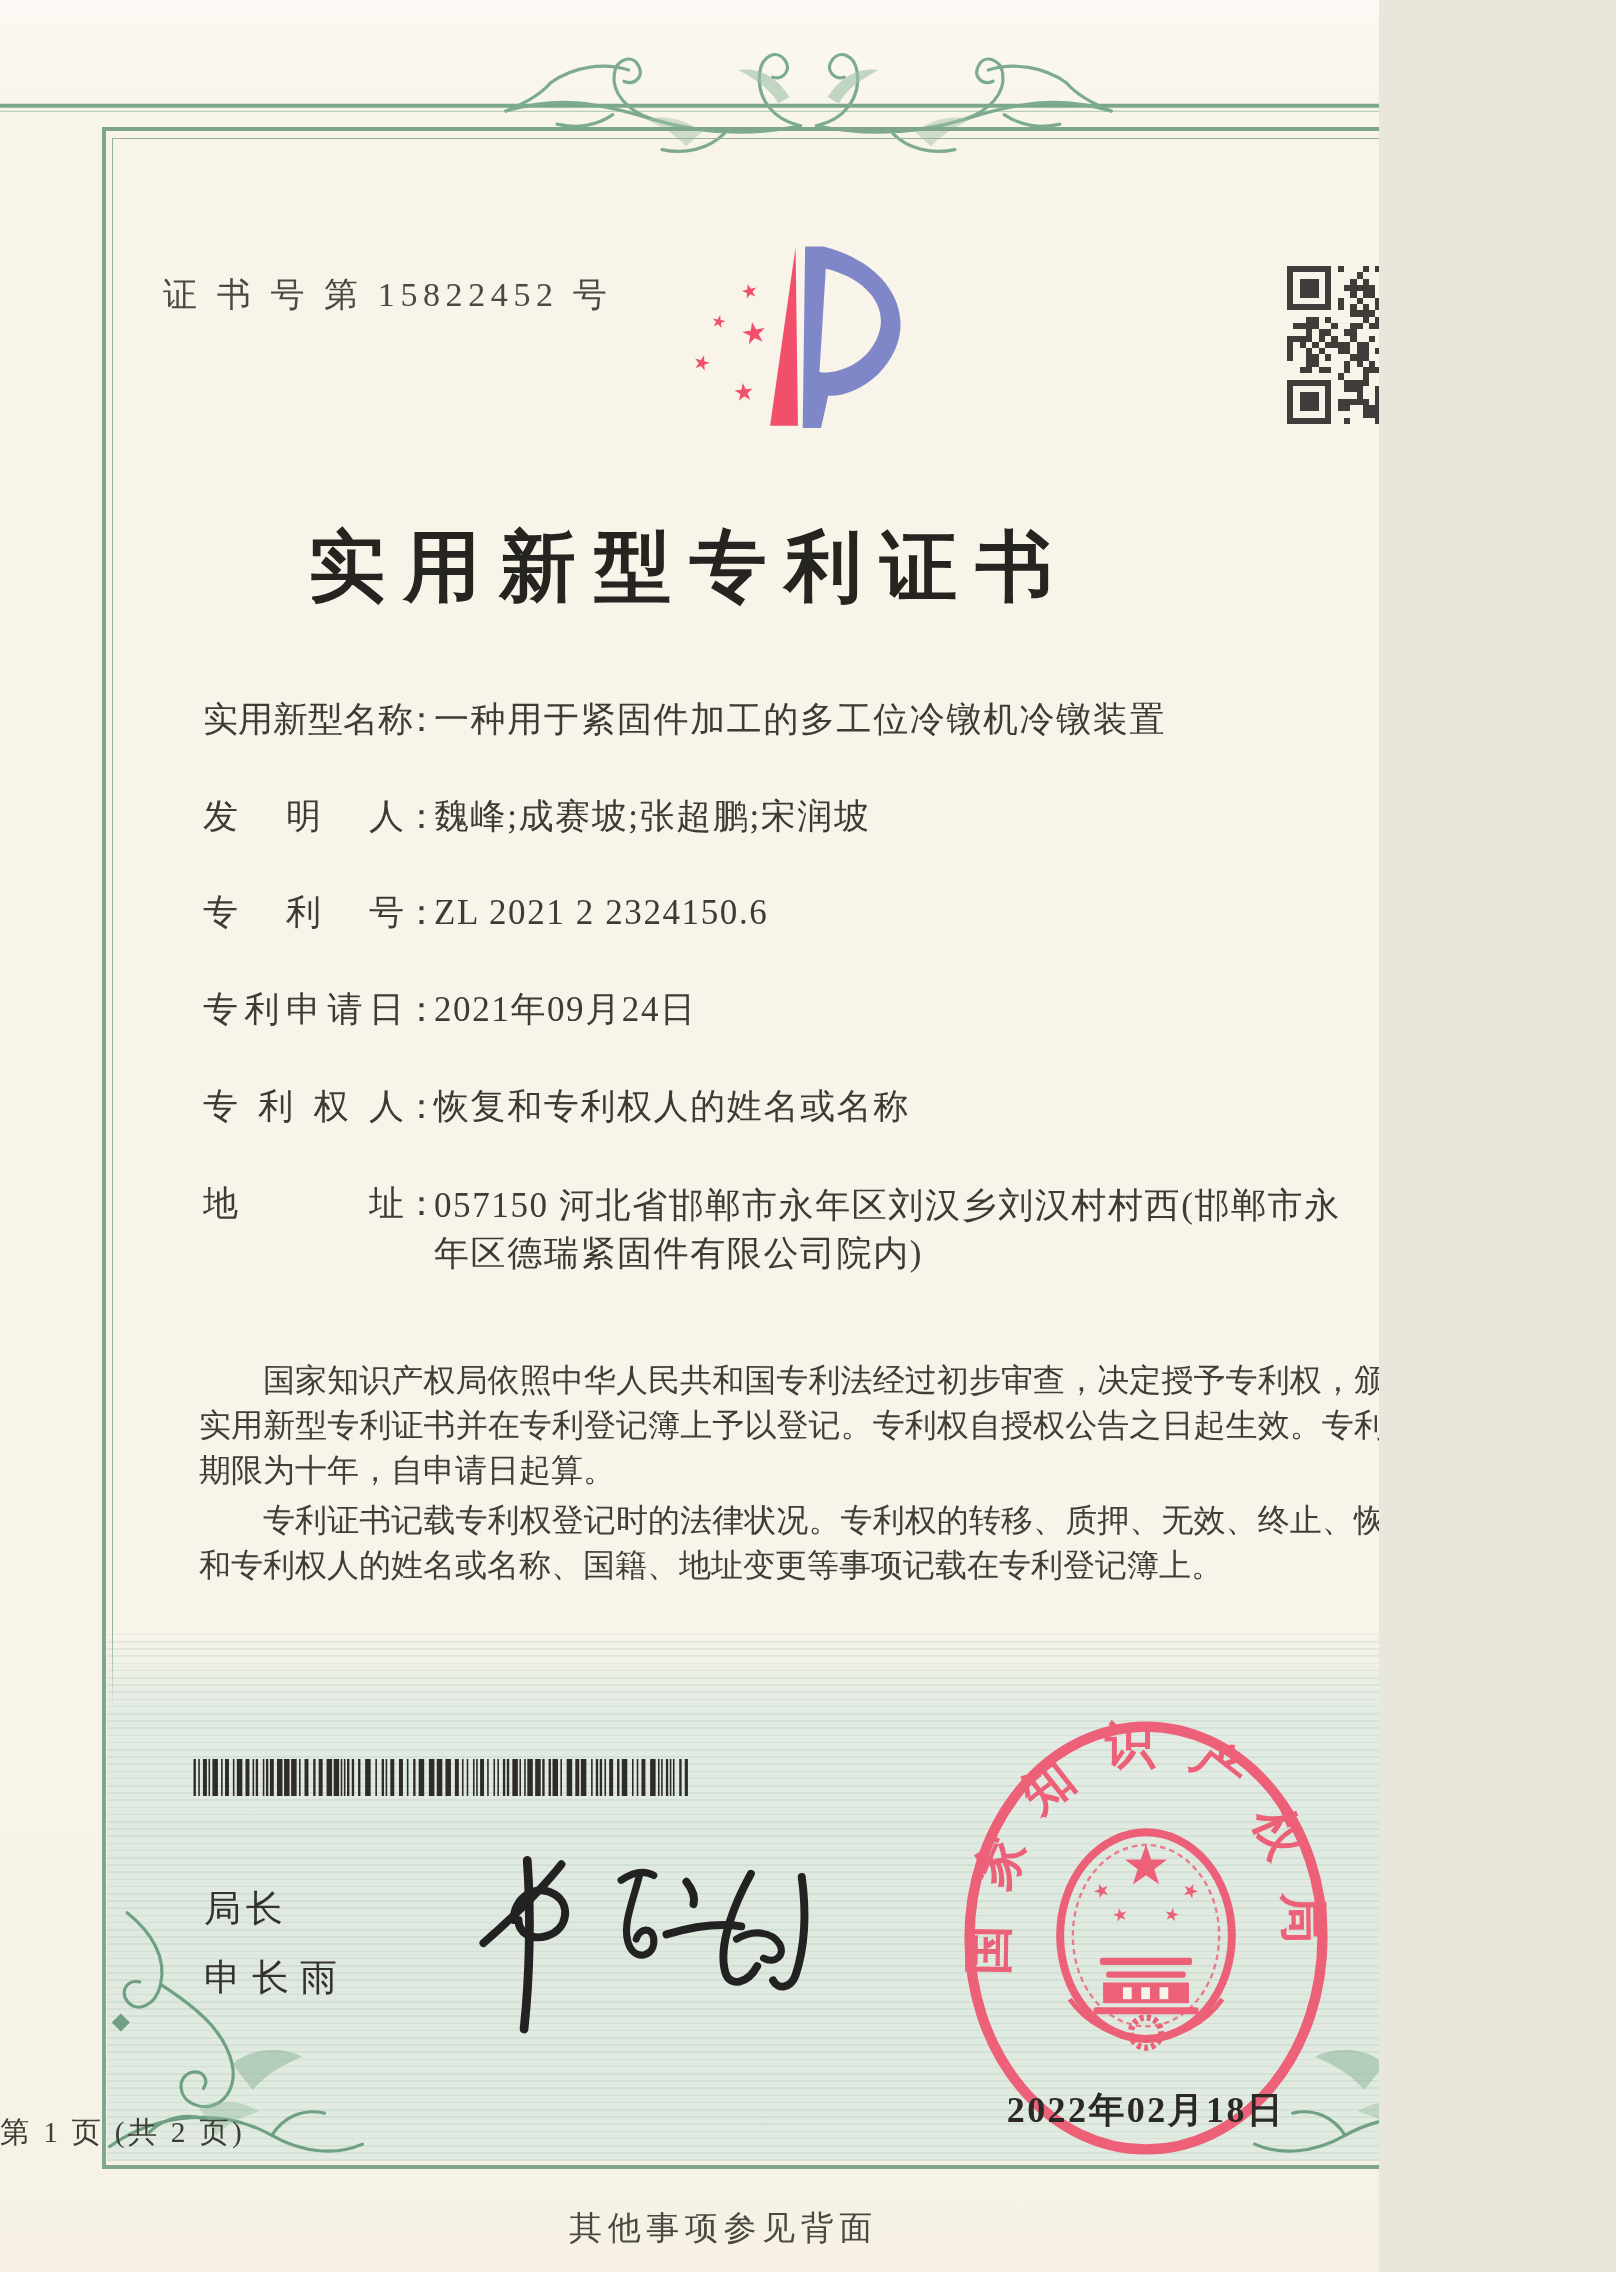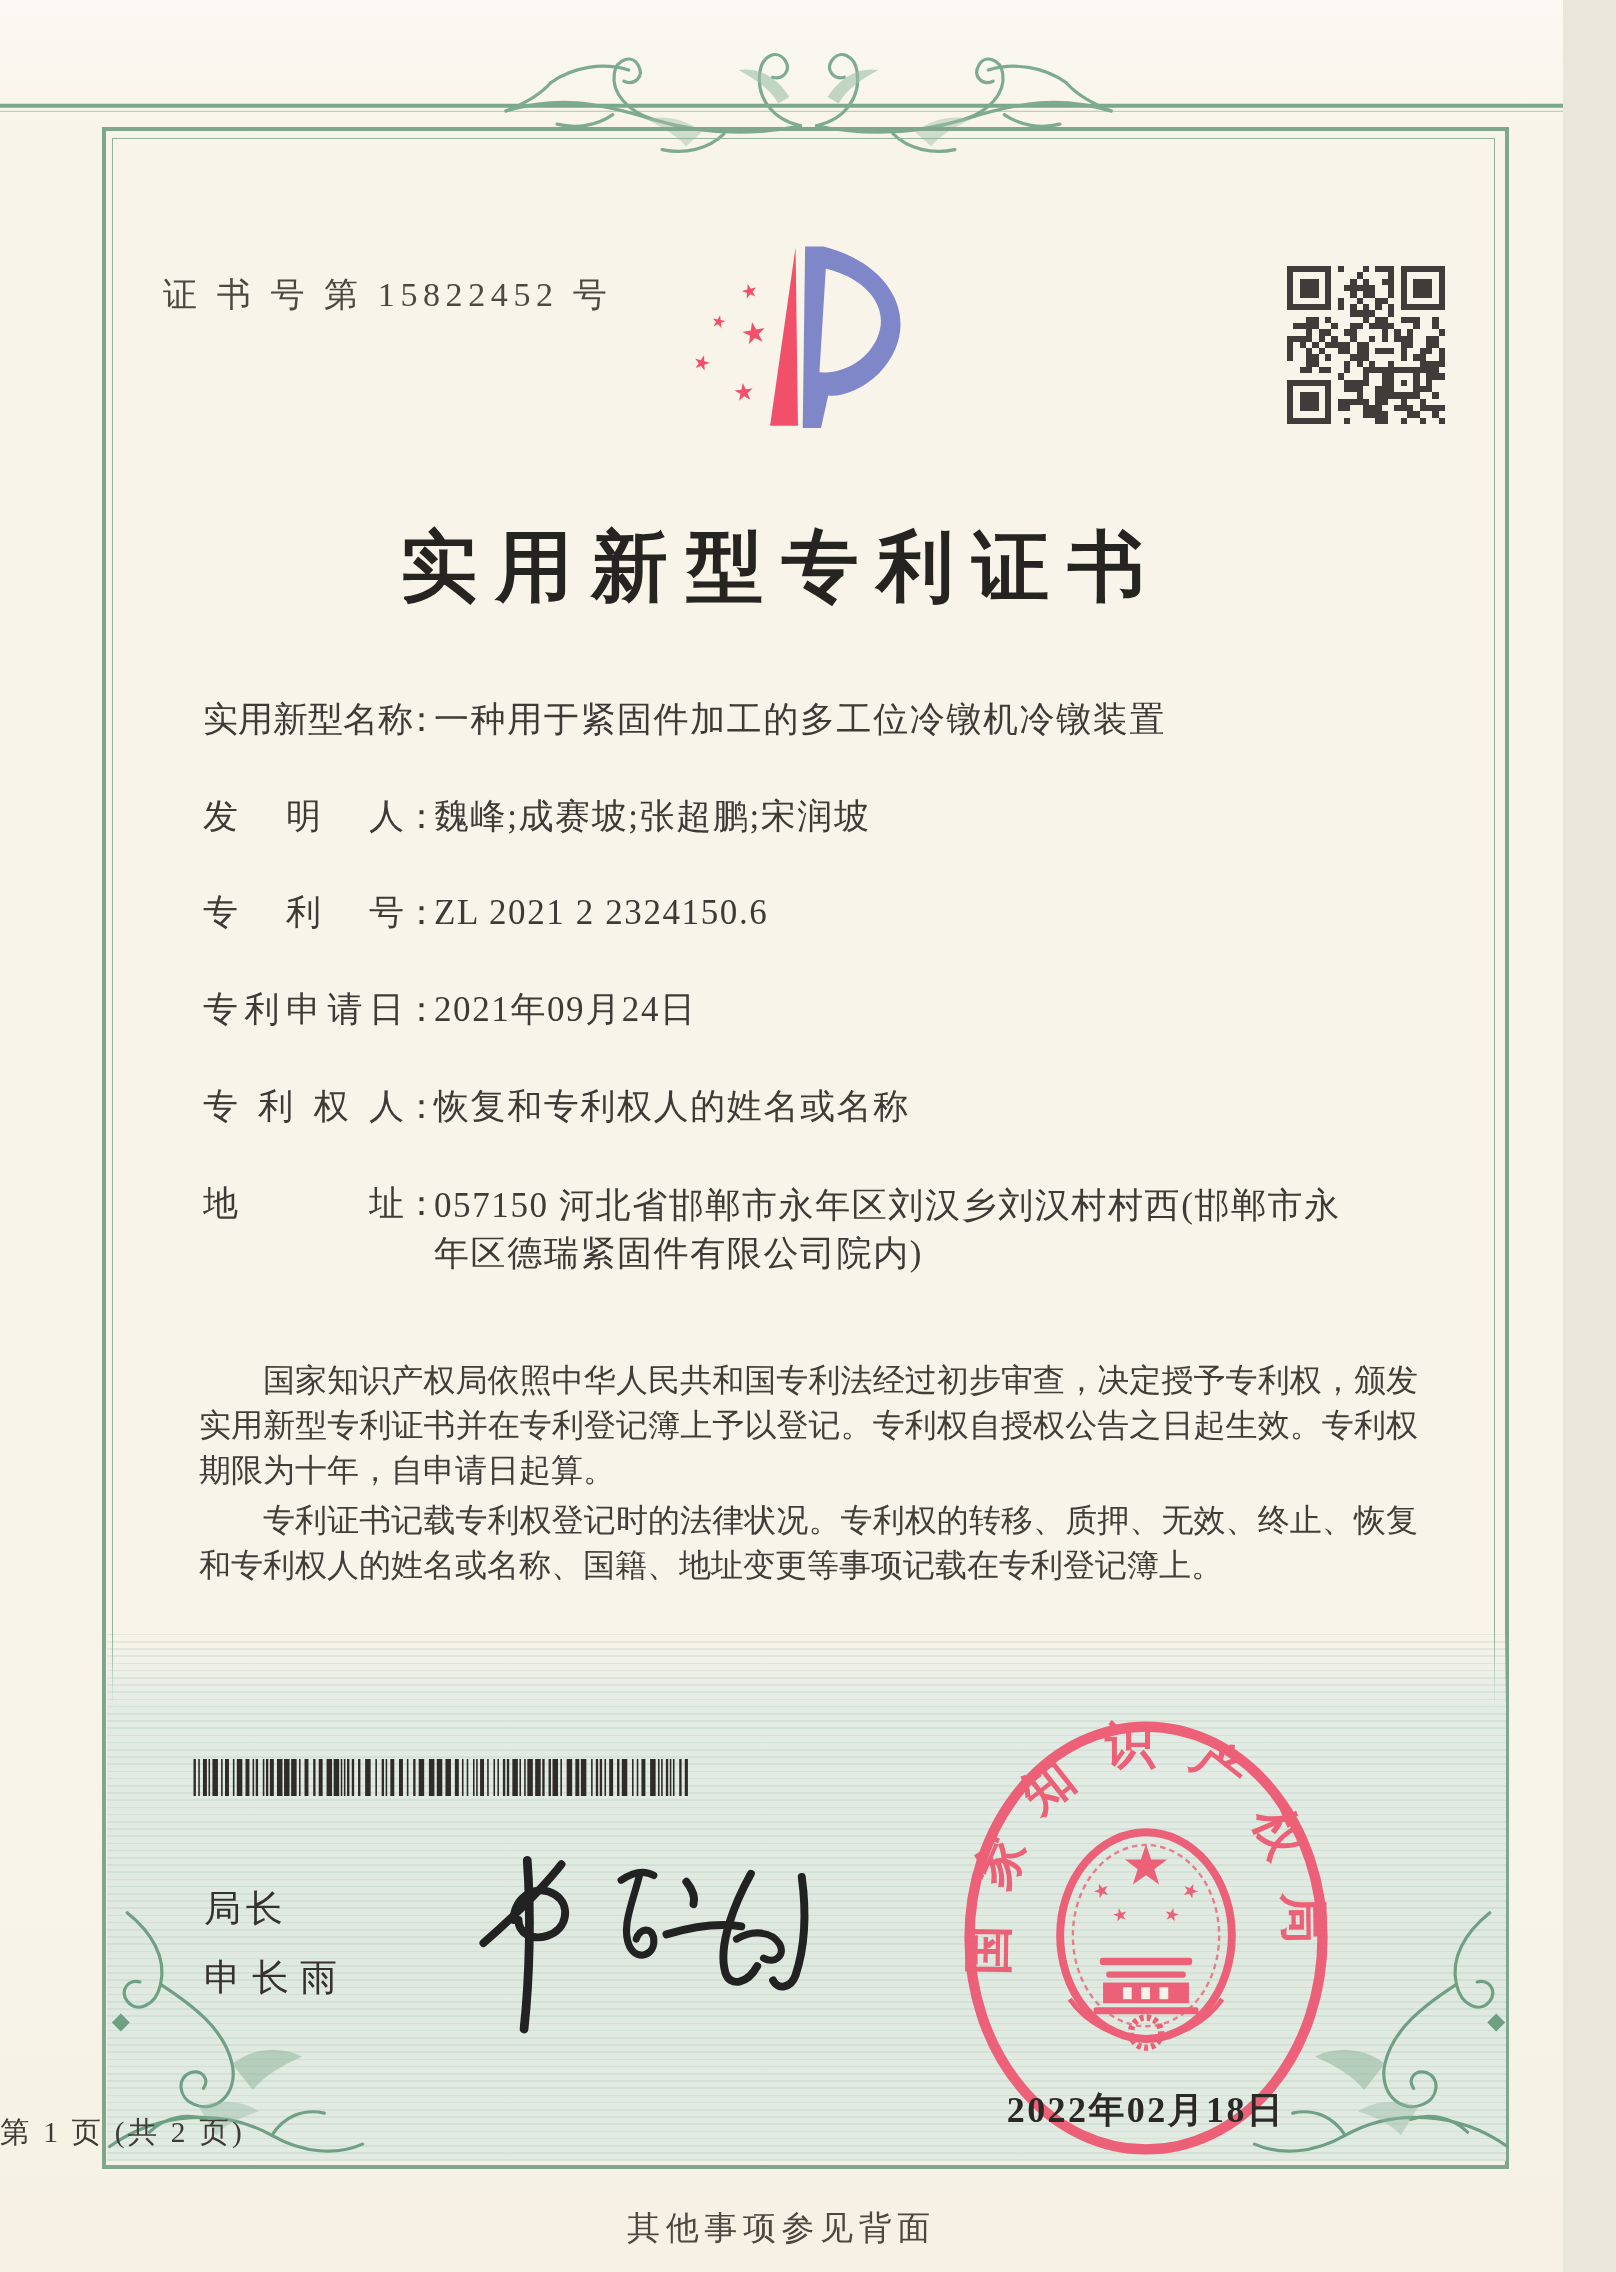--- a/index.html
+++ b/index.html
@@ -1,17 +1,17 @@
 <!DOCTYPE html>
 <html style="font-size:12.7px"><head>
 <meta charset="utf-8">
 <style>
   html,body{margin:0;padding:0;background:#e9e6dc;}
   .page{
-    position:relative; width:1563px; height:2273px; overflow:hidden;
+    position:relative; width:1379px; height:2273px; overflow:hidden;
     background:linear-gradient(180deg,#fbf9f3 0%, #f8f4e9 6%, #f8f4ea 78%, #f6f1e4 100%);
     font-family:"Liberation Serif","DejaVu Serif",serif; color:#3e3a36;
   }
   svg{display:block;}
   .abs{position:absolute;}
   
   .frame-outer{position:absolute;left:102px;top:127px;width:1399px;height:2034px;border:4.8px solid #7fa78e;}
   .frame-inner{position:absolute;left:112px;top:138px;width:1381px;height:2015px;border:1.6px solid #93b29c;}
   .band{
     position:absolute;left:107px;top:1633px;width:1399px;height:528px;
@@ -27,21 +27,21 @@
   .fvalue{letter-spacing:1.6px;}
   .fvalue2{display:inline-block;width:376px;letter-spacing:1.6px;}
   .addr{display:inline-block;vertical-align:top;letter-spacing:1.6px;line-height:48px;white-space:nowrap;}
   .addr span{display:block;}
   .paras{position:absolute;left:199px;top:1358px;width:1219px;font-size:32px;line-height:45px;text-align:justify;color:#413d38;}
   .paras p{margin:0 0 4.8px 0;text-indent:2em;}
   .director-title{position:absolute;left:204px;top:1884px;font-size:37px;letter-spacing:4.8px;color:#35322d;}
   .director-name{position:absolute;left:204px;top:1953px;font-size:37px;letter-spacing:11px;color:#35322d;}
   .seal-date{position:absolute;left:960px;top:2086px;width:372px;text-align:center;font-size:36px;font-weight:600;letter-spacing:2.4px;color:#2b2926;}
   .page-num{position:absolute;left:0;top:2113px;width:100%;font-size:29.4px;letter-spacing:3.2px;color:#3f3c36;}
-  .back-note{position:absolute;left:0;top:2206px;width:100%;text-align:center;font-size:33px;letter-spacing:5.6px;color:#4c4841;}
+  .back-note{position:absolute;left:0;top:2206px;width:100%;text-align:center;font-size:33px;letter-spacing:5.6px;color:#4c4841;padding-left:34px;}
   .corner-right{transform:scaleX(-1);}
 </style>
 </head>
 <body>
 
 <div class="page">
 
   <svg class="abs" style="left:0;top:0;" width="1617" height="187" viewBox="0 0 2032 235">
     <path d="M0 133 H2032" stroke="#7ba78c" stroke-width="5" fill="none"></path>
     <path d="M0 140 H2032" stroke="#9fbfa8" stroke-width="1.5" fill="none" opacity="0.7"></path>

